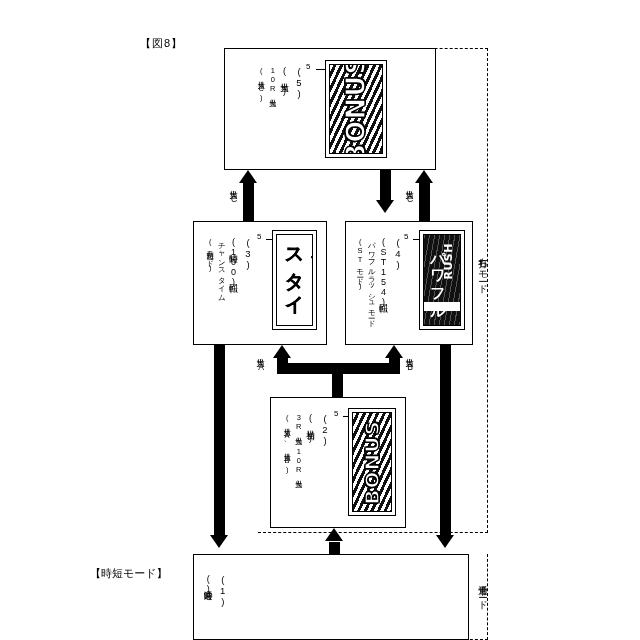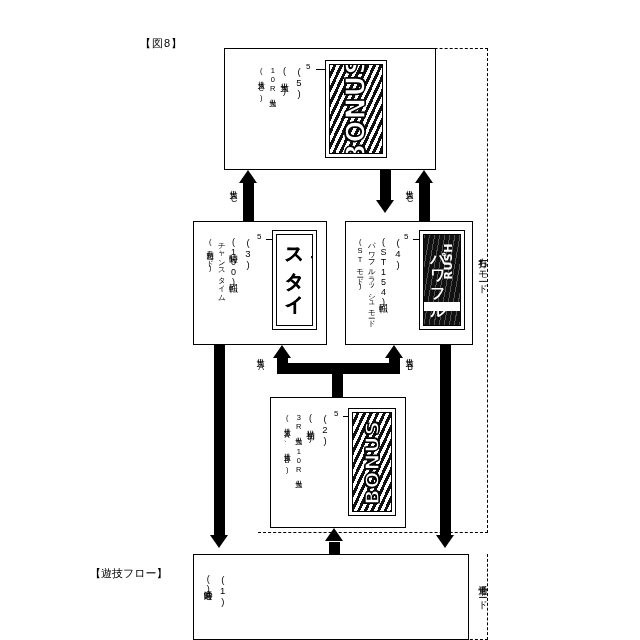--- a/index.html
+++ b/index.html
@@ -183,21 +183,21 @@
     white-space:nowrap;
     letter-spacing:1px;
   }
 </style>
 </head>
 <body>
 
 <div id="canvas">
 
   <div class="fig-label">【図8】</div>
-  <div class="flow-label">【遊技フロー】</div>
+  <div class="flow-label">【時短モード】</div>
 
   <div class="dashed" style="left:258px;top:30px;width:230px;height:485px;border-left:none;"></div>
   <div class="mode-label" style="left:476px;top:232px;">右打ちモード</div>
 
   <div class="dashed" style="left:258px;top:536px;width:230px;height:86px;border-left:none;border-top:none;"></div>
   <div class="mode-label" style="left:476px;top:560px;">通常モード</div>
 
   <div class="box" style="left:224px;top:30px;width:212px;height:122px;"></div>
 
   <div class="node-labels" style="left:256px;top:48px;height:90px;">

